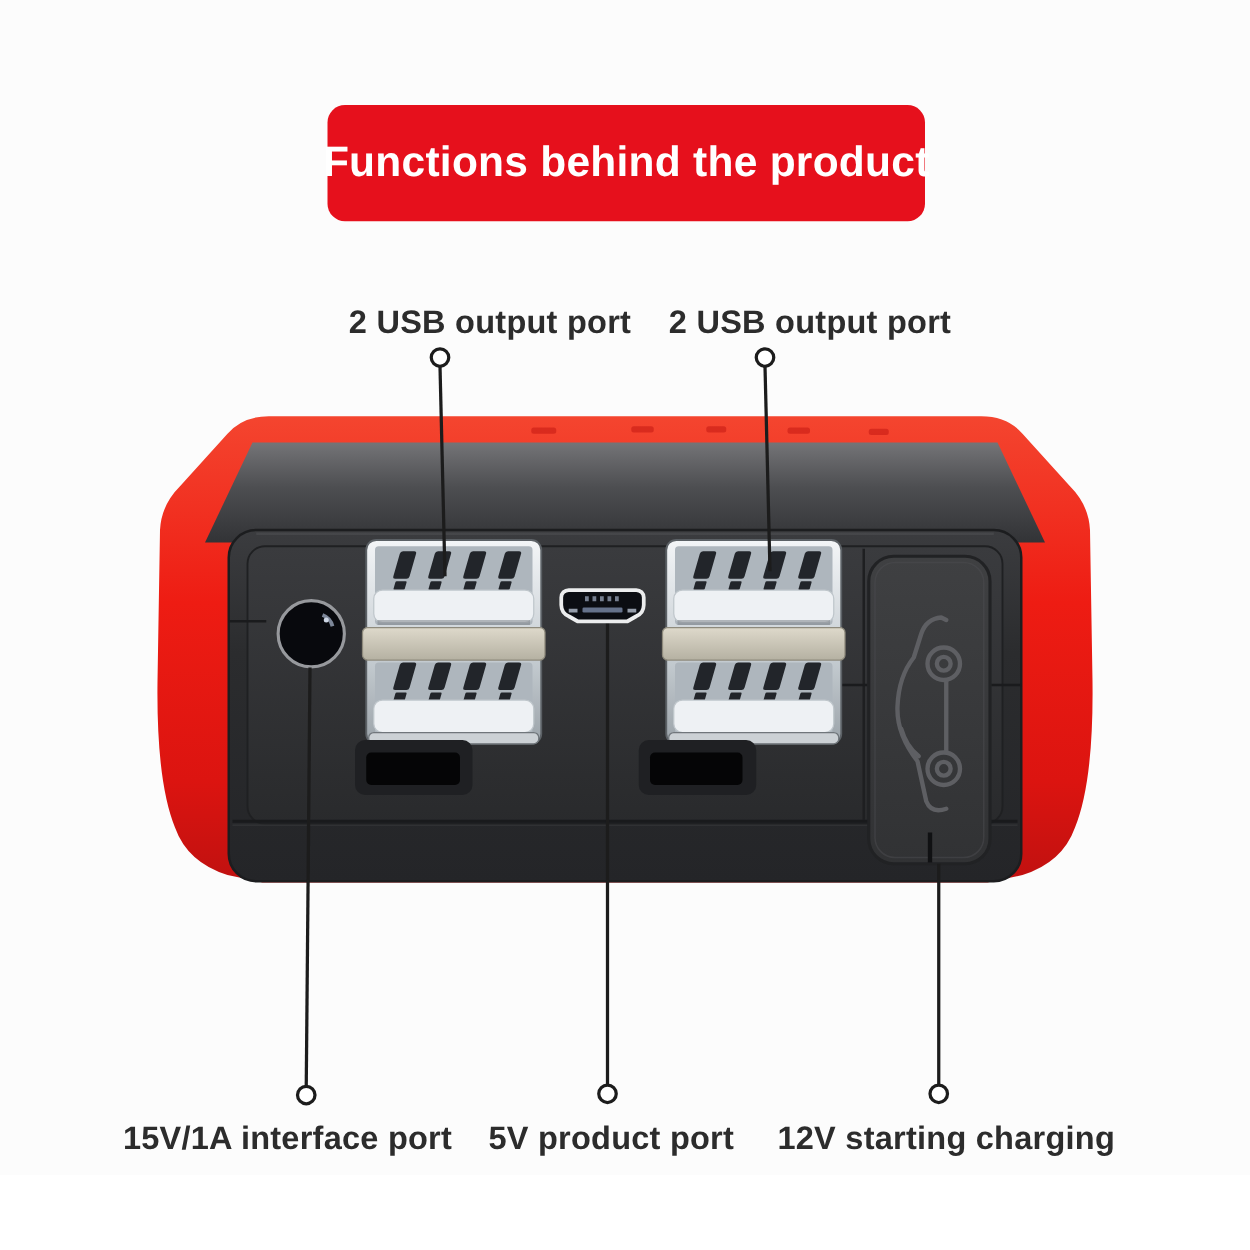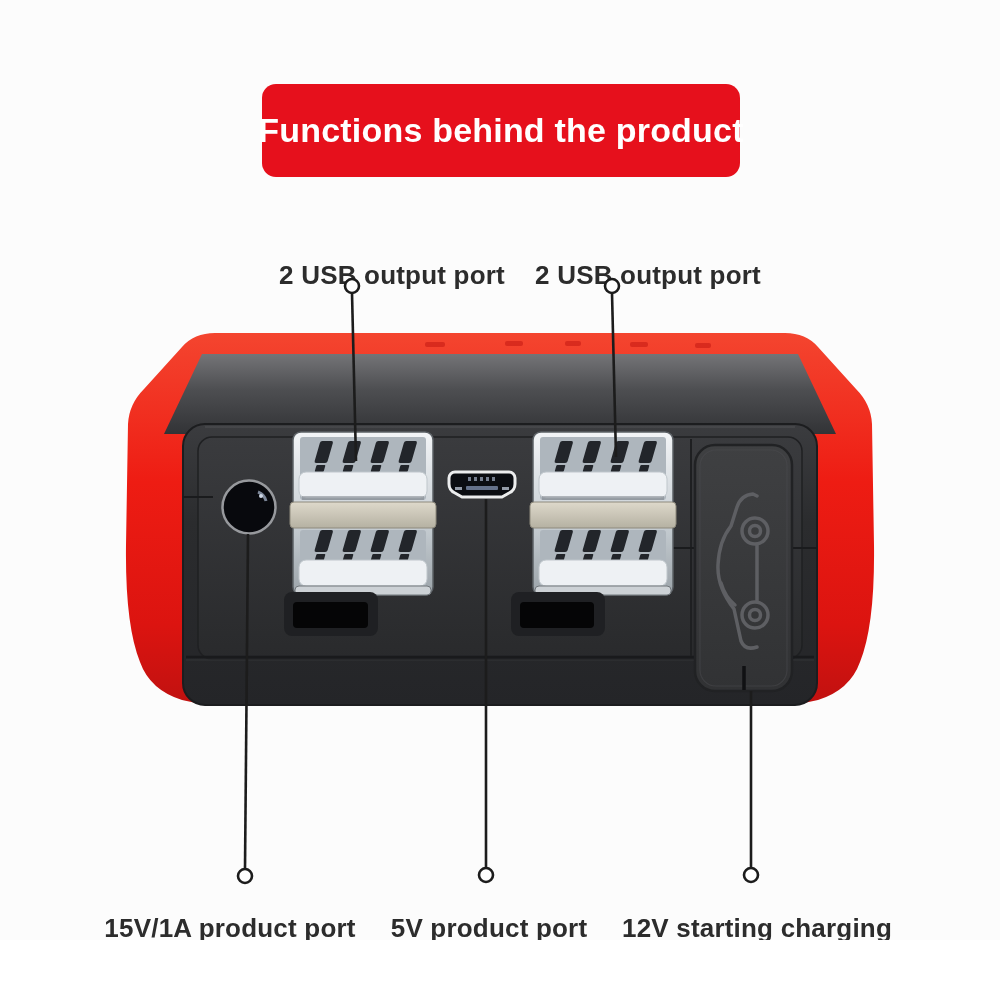--- a/index.html
+++ b/index.html
@@ -10,37 +10,37 @@
   .banner{
     position:absolute;left:262px;top:84px;width:478px;height:93px;
     background:#e6101c;border-radius:14px;
     display:flex;align-items:center;justify-content:center;
   }
   .banner span{
     color:#ffffff;font-size:34px;font-weight:bold;letter-spacing:.2px;white-space:nowrap;
   }
   .callout-label{
     position:absolute;transform:translateX(-50%);
-    color:#2c2c2c;font-size:26px;font-weight:bold;white-space:nowrap;letter-spacing:.2px;margin-top:18px;
+    color:#2c2c2c;font-size:26px;font-weight:bold;white-space:nowrap;letter-spacing:.2px;
   }
   .device-svg{position:absolute;left:0;top:0;width:1000px;height:1000px;}
 </style>
 </head>
 <body>
 
 <div class="stage">
 
   <div class="banner">
     <span>Functions behind the product</span>
   </div>
 
   <div class="callout-label" style="left:392px;top:242px">2 USB output port</div>
   <div class="callout-label" style="left:648px;top:242px">2 USB output port</div>
 
-  <div class="callout-label" style="left:230px;top:895px">15V/1A product port</div>
+  <div class="callout-label" style="left:230px;top:895px">15V/1A interface port</div>
   <div class="callout-label" style="left:489px;top:895px">5V product port</div>
   <div class="callout-label" style="left:757px;top:895px">12V starting charging</div>
 
   <svg class="device-svg" viewBox="0 0 1000 1000">
     <defs>
       <linearGradient id="gradRed" x1="0" y1="0" x2="0" y2="1">
         <stop offset="0" stop-color="#f4452f"></stop>
           <stop offset="0.4" stop-color="#ee1c13"></stop>
         <stop offset="0.78" stop-color="#dc1410"></stop>
           <stop offset="1" stop-color="#c01110"></stop>

